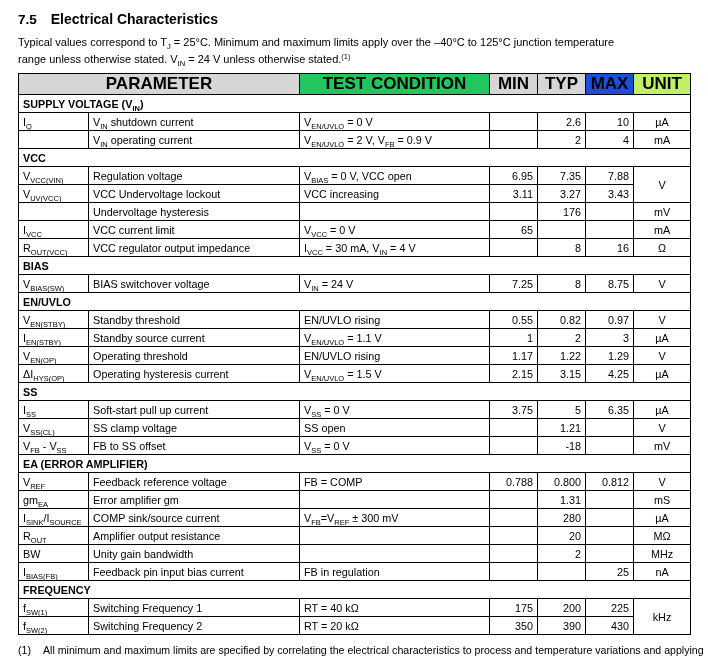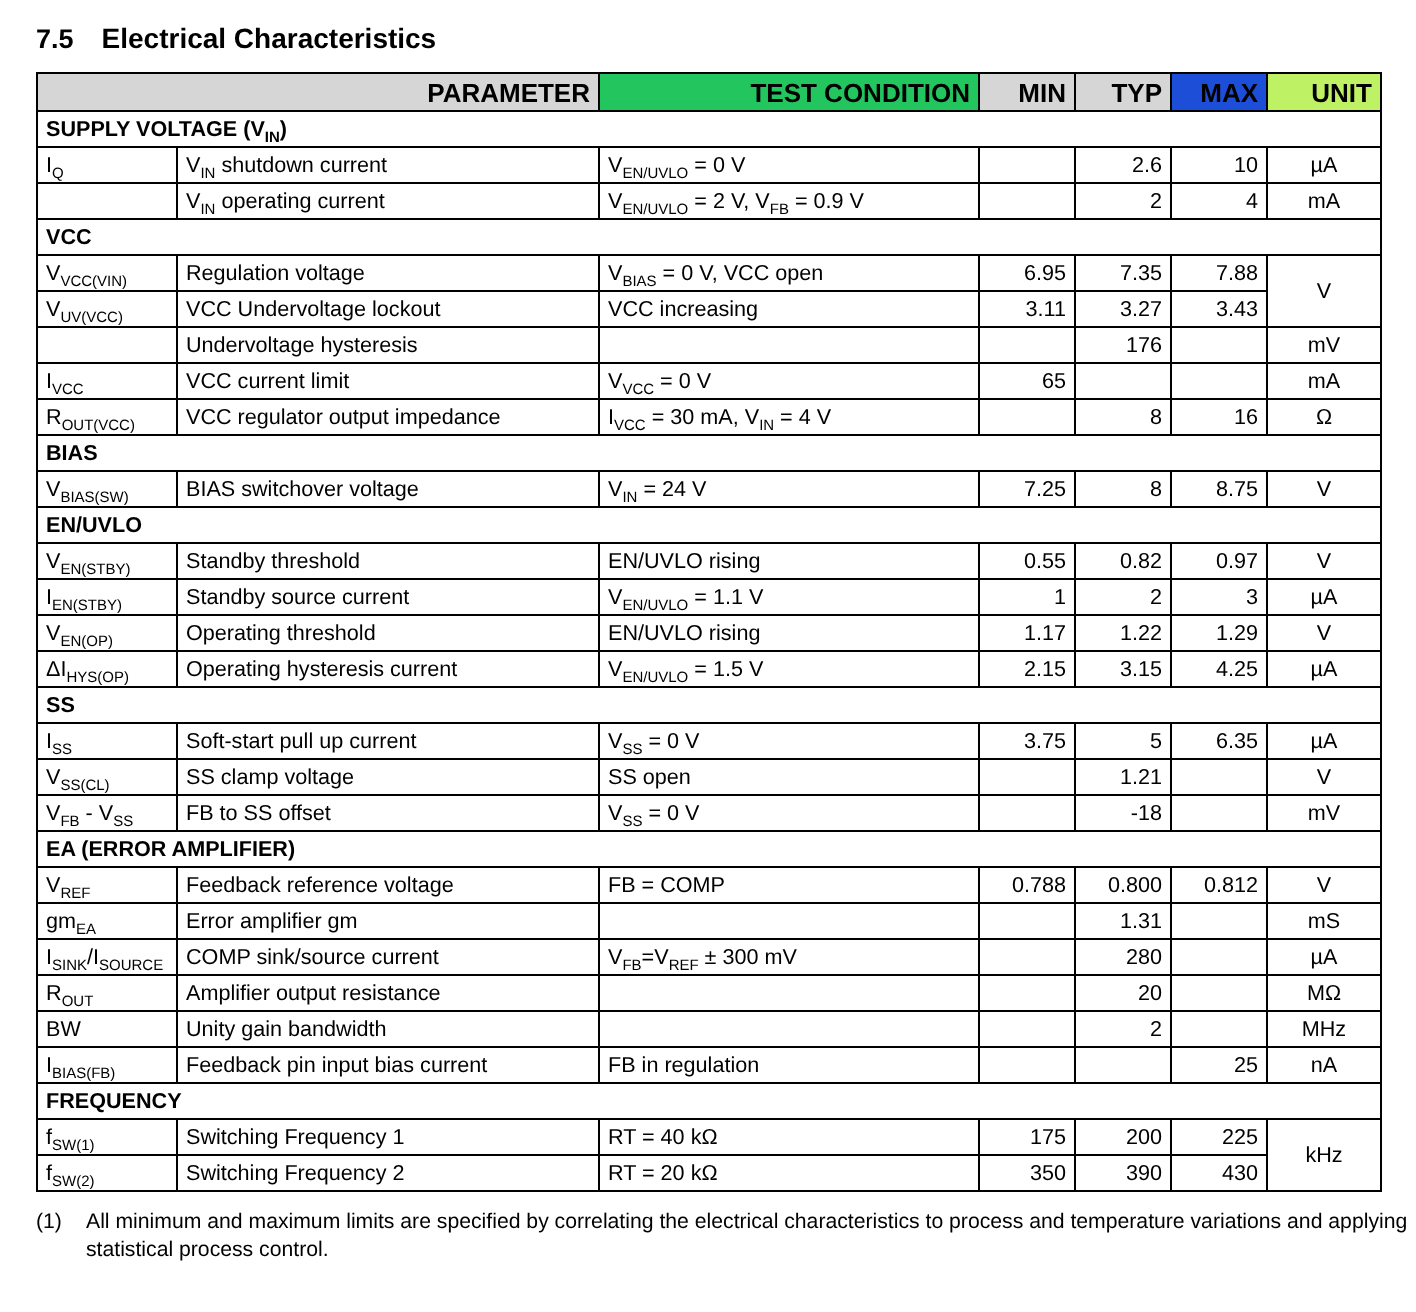--- a/index.html
+++ b/index.html
@@ -28,23 +28,23 @@
   }
   table.ec th, table.ec td {
     border: 1px solid #000;
     padding: 0 4px;
     vertical-align: middle;
     overflow: hidden;
     white-space: nowrap;
   }
   table.ec th {
     font-weight: bold;
-    text-align: right;
+    text-align: center;
     height: 19px;
-    font-size: 13px;
+    font-size: 17px;
   }
   table.ec td { height: 18px; }
   td.section-cell {
     font-weight: bold;
     height: 15px;
     padding-left: 5px;
   }
   td.c-sym  { padding-left: 5px; }
   td.c-param{ padding-left: 6px; }
   td.c-cond { padding-left: 6px; }
@@ -68,20 +68,21 @@
 </head>
 <body>
 
 <div class="page">
 
   <div class="title-row">
     <span class="sec-num">7.5</span>
     <span class="sec-title">Electrical Characteristics</span>
   </div>
 
+  <div class="intro">Typical values correspond to T<sub>J</sub> = 25°C. Minimum and maximum limits apply over the –40°C to 125°C junction temperature<br>range unless otherwise stated. V<sub>IN</sub> = 24 V unless otherwise stated.<sup>(1)</sup></div>
 
   <table class="ec">
     <colgroup>
       <col style="width:70px">
       <col style="width:211px">
       <col style="width:190px">
       <col style="width:48px">
       <col style="width:48px">
       <col style="width:48px">
       <col style="width:57px">

